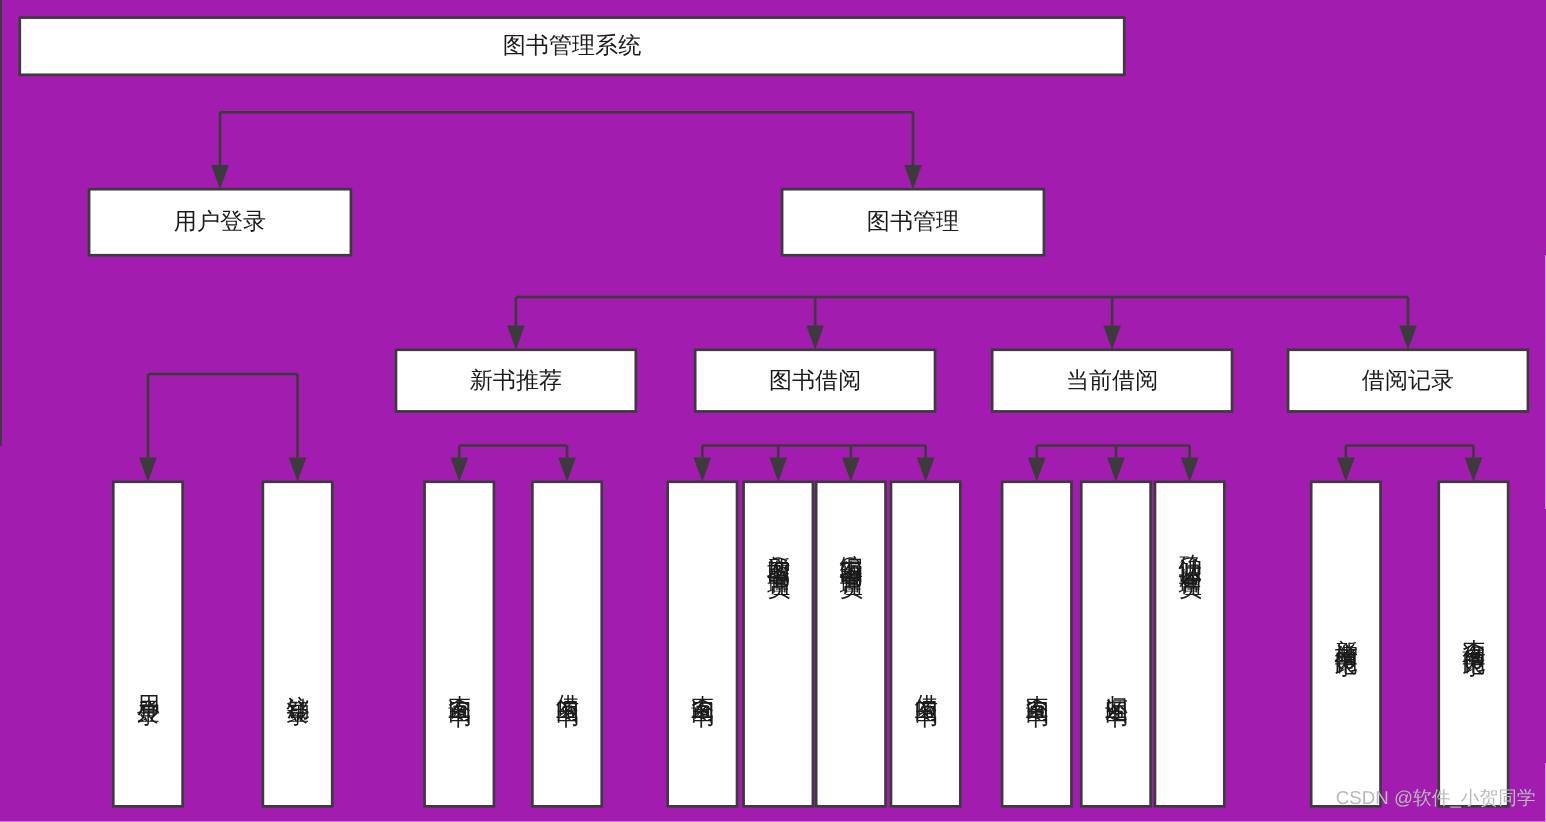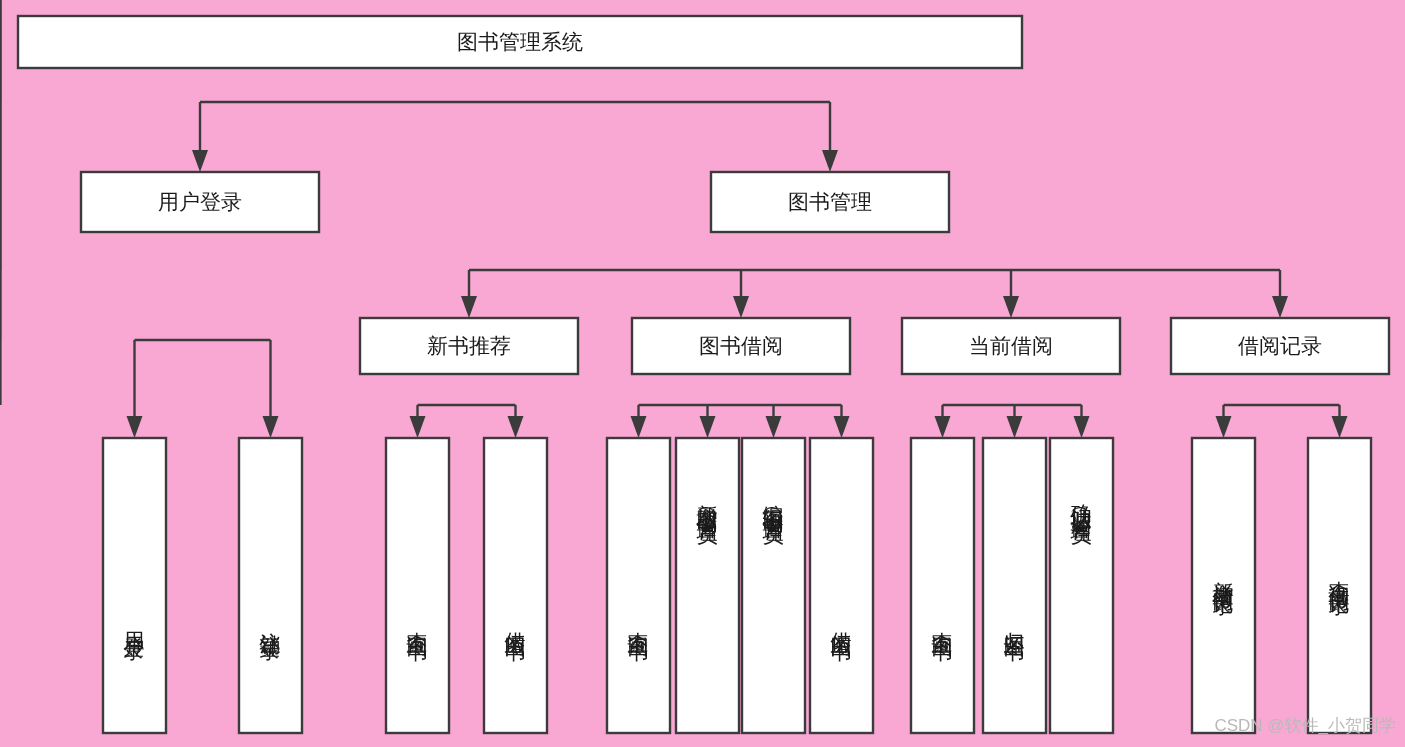--- a/index.html
+++ b/index.html
@@ -7,21 +7,21 @@
     padding: 0;
     background: #ffffff;
   }
   body {
     font-family: "Liberation Sans", "DejaVu Sans", sans-serif;
   }
   #diagram-root {
     position: relative;
     width: 1405px;
     height: 747px;
-    background: #f9a8d4;
+    background: #a21caf;
     overflow: hidden;
   }
   svg.diagram {
     position: absolute;
     top: 0;
     left: 0;
     width: 1405px;
     height: 747px;
     display: block;
   }

